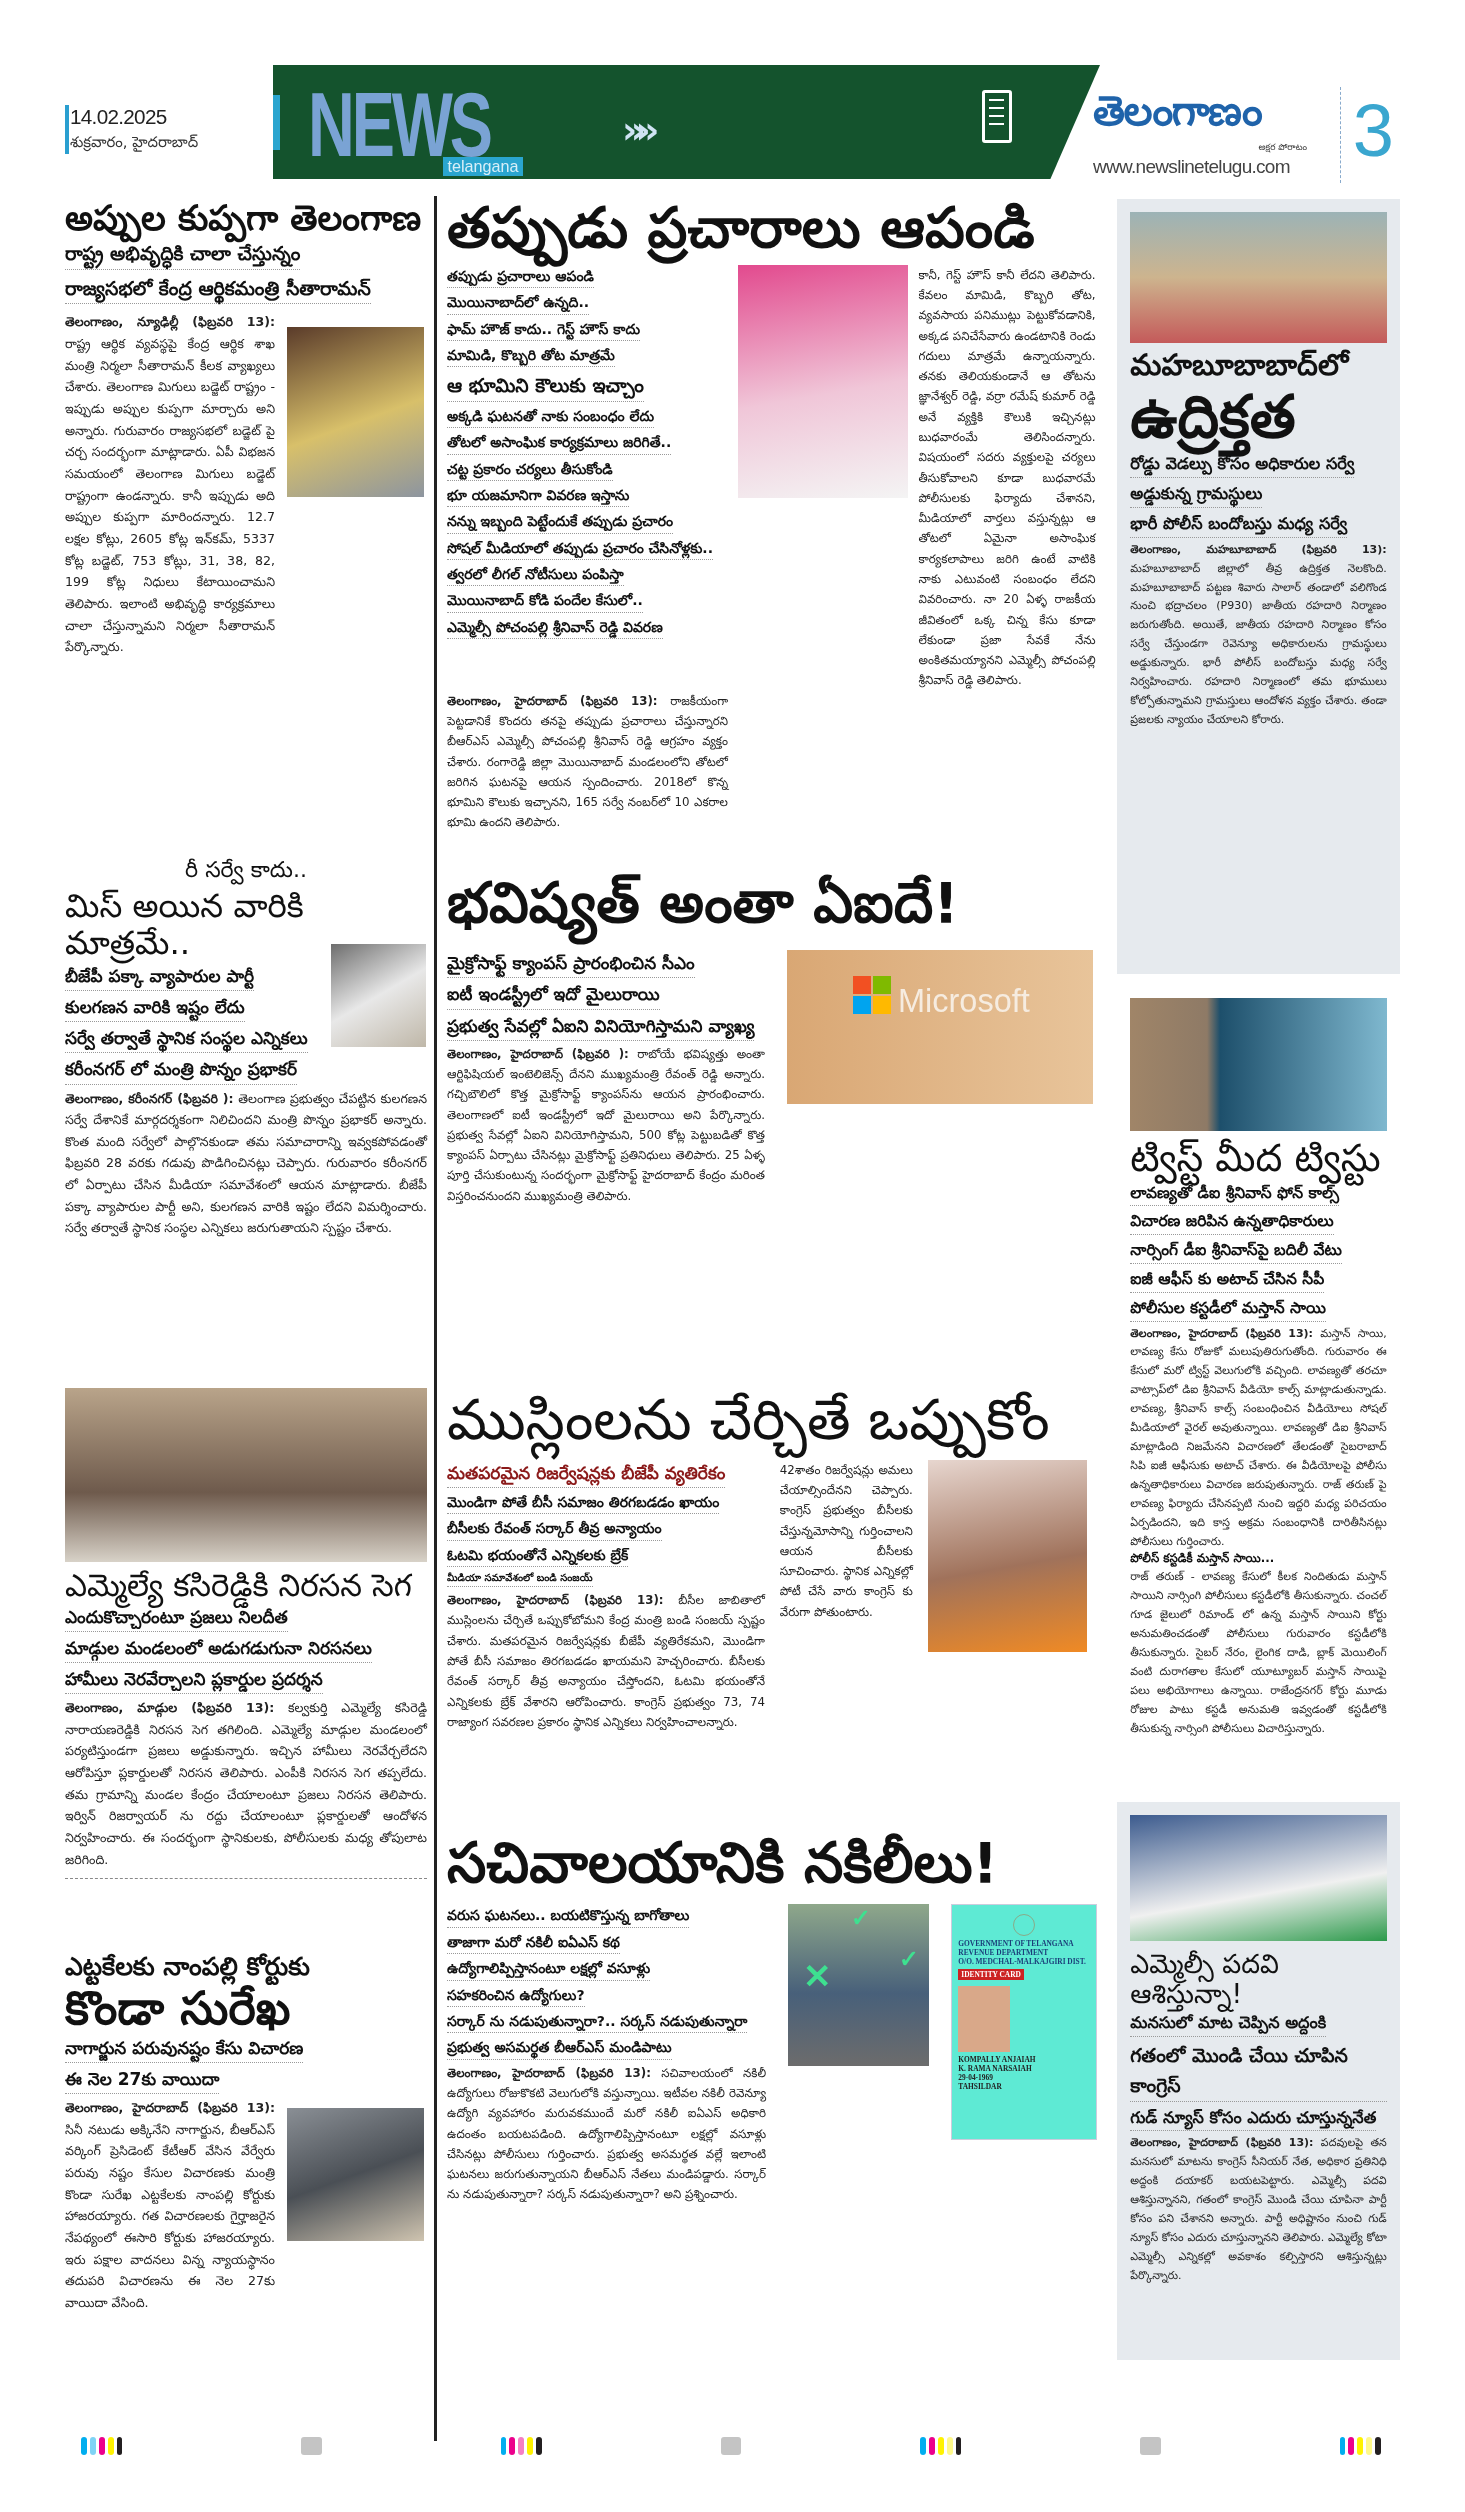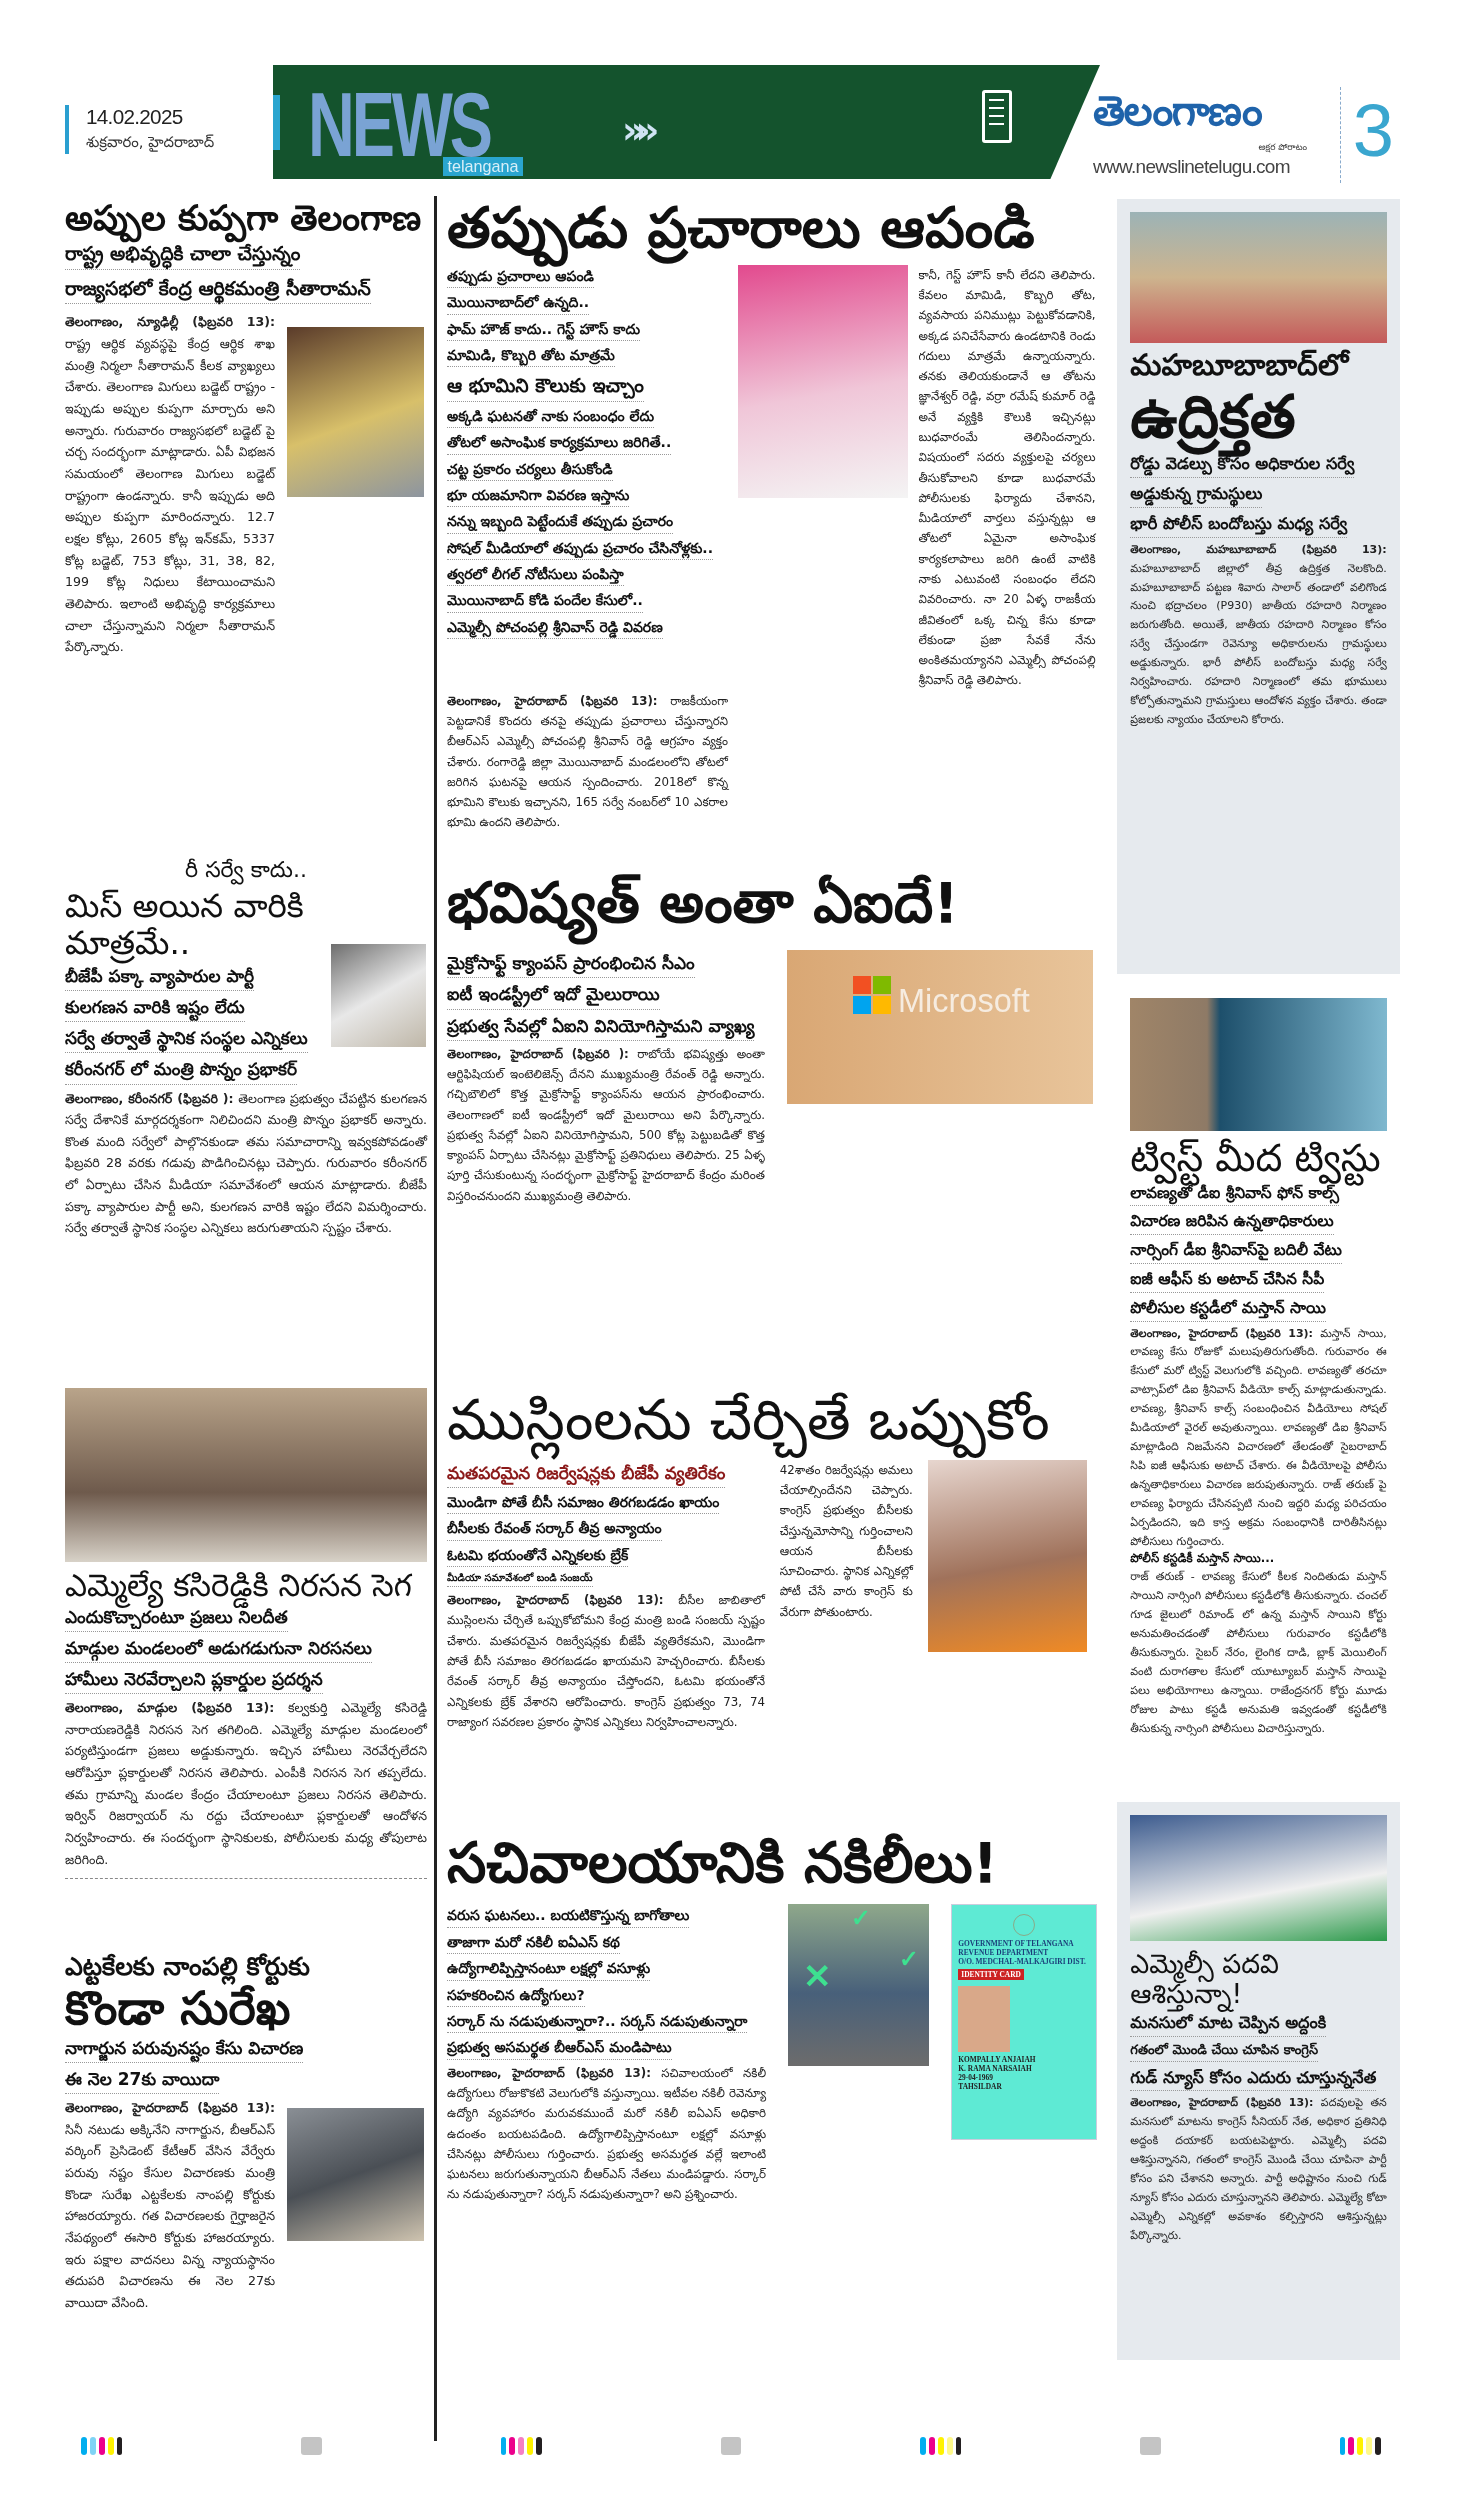--- a/index.html
+++ b/index.html
@@ -1,19 +1,19 @@
 <!DOCTYPE html>
 <html style="font-size:11.8px"><head>
 <meta charset="utf-8">
 <style>
 *{box-sizing:border-box;margin:0;padding:0}
 body{width:1466px;height:2512px;background:#fff;font-family:"DejaVu Sans",sans-serif;color:#111;position:relative;overflow:hidden}
 .abs{position:absolute}
 
-#date-block{left:65px;top:105px;border-left:4.4px solid #2a9fd0;padding-left:17px}
+#date-block{left:65px;top:105px;border-left:4.4px solid #2a9fd0;padding-left:1px}
 #date-block .d{font:20.7px "Liberation Sans",sans-serif;color:#222;letter-spacing:-0.7px}
 #date-block .w{font:14.8px "DejaVu Sans",sans-serif;color:#333;margin-top:4.4px}
 #banner{left:273px;top:65px;width:827px;height:114px;background:#14532d;clip-path:polygon(0 0,100% 0,94% 100%,0 100%)}
 #banner .bar{position:absolute;left:0;top:29.5px;width:7.4px;height:55px;background:#2aa5cf}
 #banner .news{position:absolute;left:35px;top:14.8px;font:bold 90px "Liberation Sans",sans-serif;color:#7aa3d4;letter-spacing:-4.4px;transform:scaleX(.72);transform-origin:left;line-height:1}
 #banner .tg{position:absolute;left:170px;top:92px;background:#2aa5cf;color:#d8eff8;font:16.2px "Liberation Sans",sans-serif;padding:0 4.4px}
 #banner .arrows{position:absolute;left:349px;top:44px;font:bold 37px "DejaVu Sans",sans-serif;color:#cfe3f3;letter-spacing:-10.3px}
 #banner .sect{position:absolute;left:395px;top:17.7px;font:66px "DejaVu Sans",sans-serif;color:#2aa5cf;line-height:1.1}
 #banner .docicon{position:absolute;left:709px;top:25px;width:29.5px;height:53px;border:3px solid #fff;border-radius:3px}
 #banner .docicon i{display:block;height:2.2px;background:#fff;margin:5.9px 4.4px}
@@ -217,21 +217,21 @@
   <div class="sub" style="font-size:15.5px">పోలీసుల కస్టడీలో మస్తాన్ సాయి</div>
   <div class="body" style="font-size:11px"><span class="dateline">తెలంగాణం, హైదరాబాద్ (ఫిబ్రవరి 13):</span> <span>మస్తాన్ సాయి, లావణ్య కేసు రోజుకో మలుపుతిరుగుతోంది. గురువారం ఈ కేసులో మరో ట్విస్ట్ వెలుగులోకి వచ్చింది. లావణ్యతో తరచూ వాట్సాప్‌లో డిఐ శ్రీనివాస్ వీడియో కాల్స్ మాట్లాడుతున్నాడు. లావణ్య, శ్రీనివాస్ కాల్స్ సంబంధించిన వీడియోలు సోషల్ మీడియాలో వైరల్ అవుతున్నాయి. లావణ్యతో డిఐ శ్రీనివాస్ మాట్లాడింది నిజమేనని విచారణలో తేలడంతో సైబరాబాద్ సిపి ఐజీ ఆఫీసుకు అటాచ్ చేశారు. ఈ వీడియోలపై పోలీసు ఉన్నతాధికారులు విచారణ జరుపుతున్నారు. రాజ్ తరుణ్ పై లావణ్య ఫిర్యాదు చేసినప్పటి నుంచి ఇద్దరి మధ్య పరిచయం ఏర్పడిందని, ఇది కాస్త అక్రమ సంబంధానికి దారితీసినట్లు పోలీసులు గుర్తించారు.</span></div>
   <div style="font-weight:bold;font-size:11.8px">పోలీస్ కస్టడికీ మస్తాన్ సాయి...</div>
   <div class="body" style="font-size:11px">రాజ్ తరుణ్ - లావణ్య కేసులో కీలక నిందితుడు మస్తాన్ సాయిని నార్సింగి పోలీసులు కస్టడీలోకి తీసుకున్నారు. చంచల్ గూడ జైలులో రిమాండ్ లో ఉన్న మస్తాన్ సాయిని కోర్టు అనుమతించడంతో పోలీసులు గురువారం కస్టడీలోకి తీసుకున్నారు. సైబర్ నేరం, లైంగిక దాడి, బ్లాక్ మెయిలింగ్ వంటి దురాగతాల కేసులో యూట్యూబర్ మస్తాన్ సాయిపై పలు అభియోగాలు ఉన్నాయి. రాజేంద్రనగర్ కోర్టు మూడు రోజుల పాటు కస్టడీ అనుమతి ఇవ్వడంతో కస్టడీలోకి తీసుకున్న నార్సింగి పోలీసులు విచారిస్తున్నారు.</div>
 </div>
 
 <div class="abs panel" style="left:1117px;top:1802px;width:283px;height:558px;padding:13.3px">
   <div style="height:126px;background:linear-gradient(170deg,#3c5b8e,#f0f0f0 60%,#2c9a4b)"></div>
   <div class="h-big" style="font-size:26.6px;font-weight:normal;margin-top:7.4px">ఎమ్మెల్సీ పదవి ఆశిస్తున్నా!</div>
   <div class="sub" style="font-size:16.2px">మనసులో మాట చెప్పిన అద్దంకి</div>
-  <div class="sub" style="font-size:13px">గతంలో మొండి చేయి చూపిన కాంగ్రెస్</div>
+  <div class="sub" style="font-size:19px">గతంలో మొండి చేయి చూపిన కాంగ్రెస్</div>
   <div class="sub" style="font-size:16.2px">గుడ్ న్యూస్ కోసం ఎదురు చూస్తున్ననేత</div>
   <div class="body" style="font-size:11px"><span class="dateline">తెలంగాణం, హైదరాబాద్ (ఫిబ్రవరి 13):</span> <span>పదవులపై తన మనసులో మాటను కాంగ్రెస్ సీనియర్ నేత, అధికార ప్రతినిధి అద్దంకి దయాకర్ బయటపెట్టారు. ఎమ్మెల్సీ పదవి ఆశిస్తున్నానని, గతంలో కాంగ్రెస్ మొండి చేయి చూపినా పార్టీ కోసం పని చేశానని అన్నారు. పార్టీ అధిష్టానం నుంచి గుడ్ న్యూస్ కోసం ఎదురు చూస్తున్నానని తెలిపారు. ఎమ్మెల్యే కోటా ఎమ్మెల్సీ ఎన్నికల్లో అవకాశం కల్పిస్తారని ఆశిస్తున్నట్లు పేర్కొన్నారు.</span></div>
 </div>
 
 <div class="abs" style="left:81px;top:2437px;width:1300px;display:flex;justify-content:space-between;align-items:center">
   <div class="cmarks">
       <i id="c1" style="background: rgb(0, 174, 239);"></i>
       <i id="c2" style="background: rgb(127, 211, 245);"></i>
       <i id="c3" style="background: rgb(236, 0, 140);"></i>
       <i id="c4" style="background: rgb(255, 242, 0);"></i>

